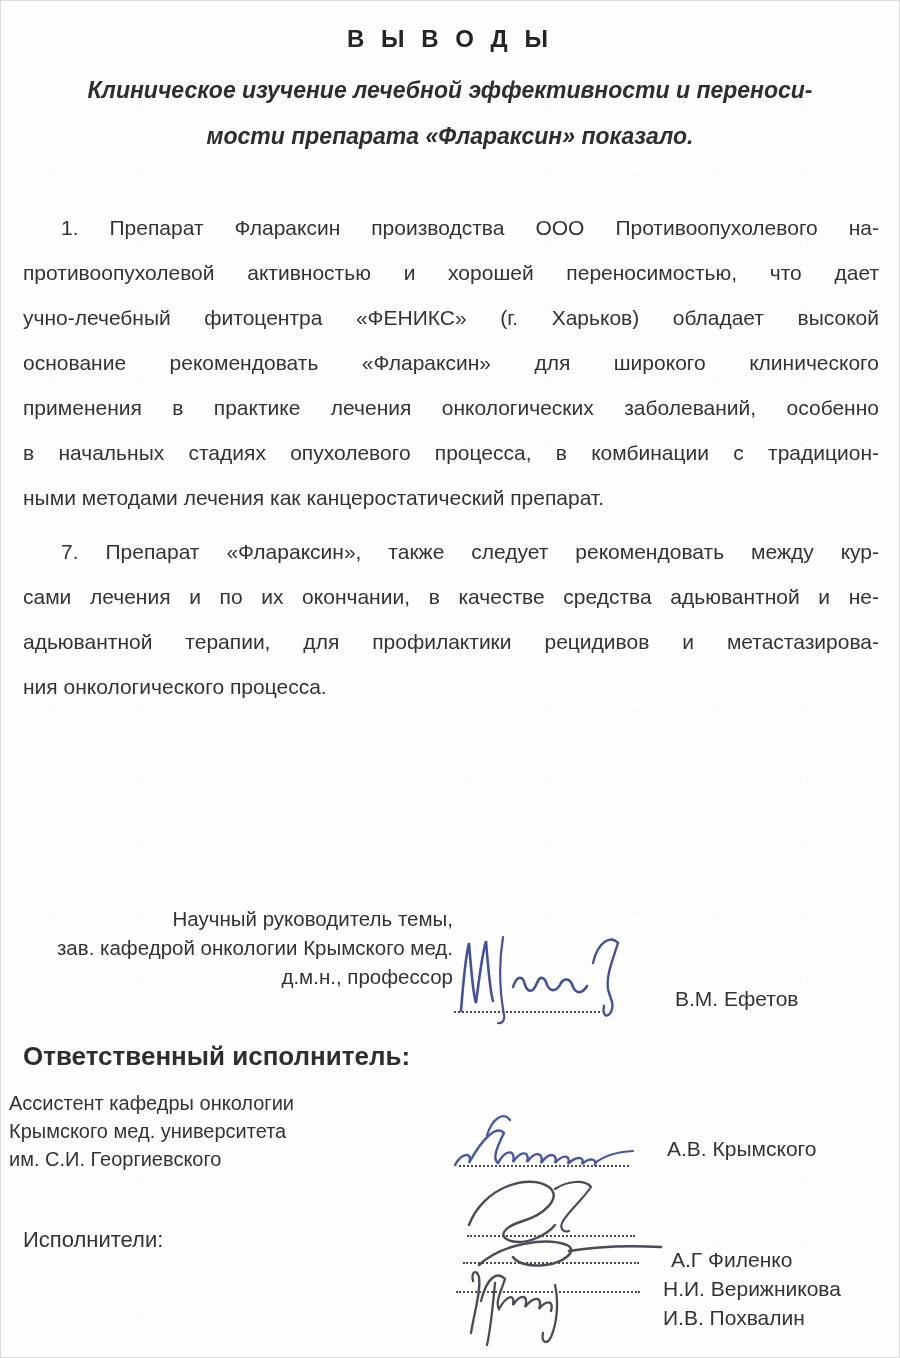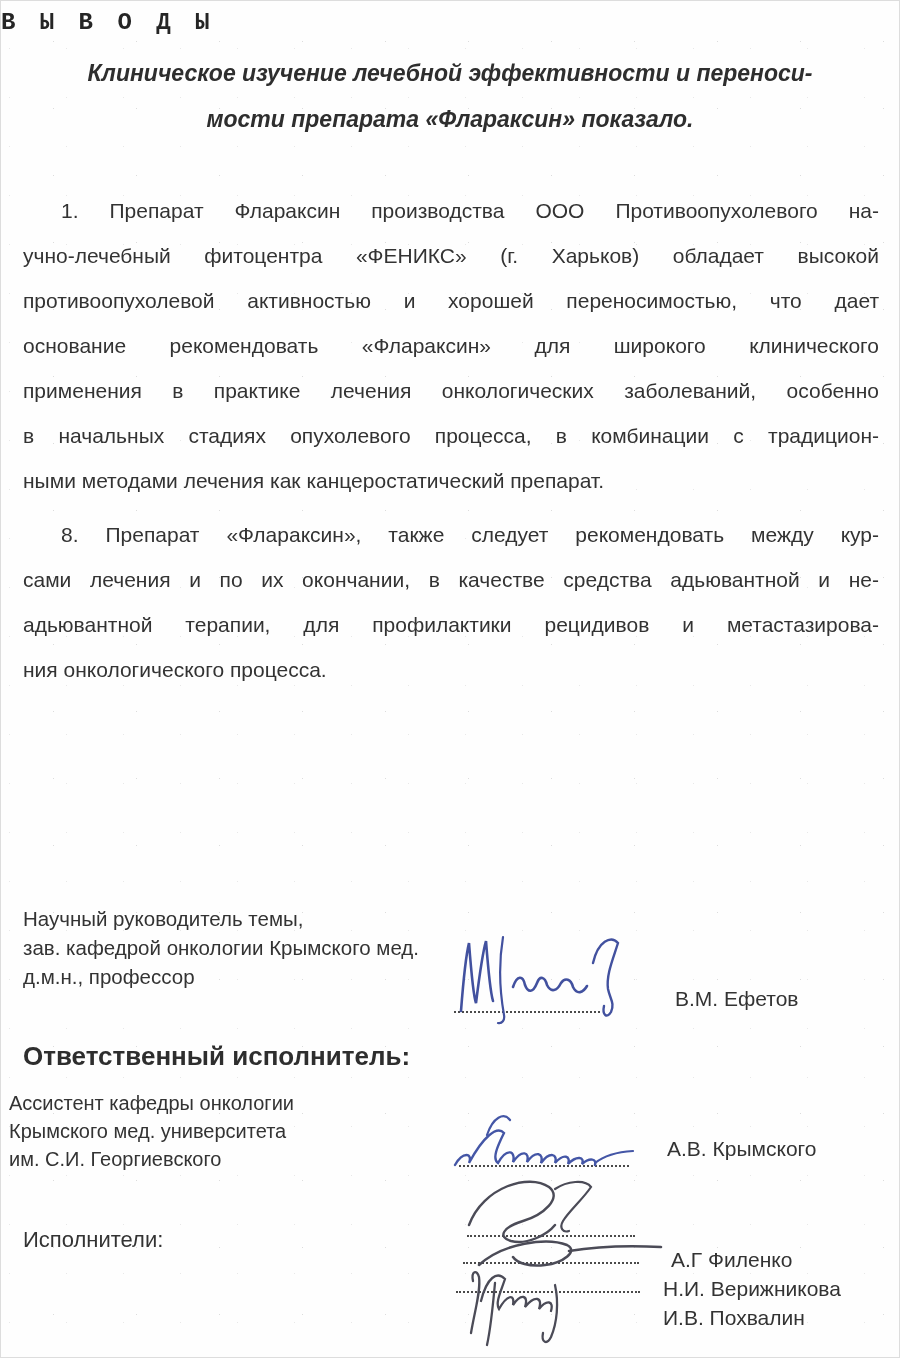--- a/index.html
+++ b/index.html
@@ -13,27 +13,26 @@
       radial-gradient(#e8e8e8 0.6px, transparent 0.8px);
     background-size:83px 67px, 57px 49px;
     background-position:11px 7px, 37px 23px;
     color:#3a3a3a;
     font-family:"Liberation Sans", sans-serif;
     overflow:hidden;
     border:1px solid #ddd;
     box-sizing:border-box;
   }
   .doc-title{
-    margin-top:8px;
-    text-align:left;
+    margin-top:24px;
+    text-align:center;
     font-size:24px;
     font-weight:bold;
     letter-spacing:5px;
     color:#252525;
-    font-family:Liberation Mono, monospace;
   }
   .doc-subtitle{
     margin-top:14px;
     text-align:center;
     font-size:23px;
     font-weight:bold;
     font-style:italic;
     line-height:46px;
     color:#2e2e2e;
   }
@@ -97,38 +96,38 @@
   <div class="doc-title">В Ы В О Д Ы</div>
 
   <div class="doc-subtitle">
     <div>Клиническое изучение лечебной эффективности и переноси-</div>
     <div>мости препарата «Флараксин» показало.</div>
   </div>
 
   <div class="body-text">
     <div class="para p1">
       <div class="jline first">1. Препарат Флараксин производства ООО Противоопухолевого на-</div>
+      <div class="jline">противоопухолевой активностью и хорошей переносимостью, что дает</div>
       <div class="jline">учно-лечебный фитоцентра «ФЕНИКС» (г. Харьков) обладает высокой</div>
-      <div class="jline">противоопухолевой активностью и хорошей переносимостью, что дает</div>
       <div class="jline">основание рекомендовать «Флараксин» для широкого клинического</div>
       <div class="jline">применения в практике лечения онкологических заболеваний, особенно</div>
       <div class="jline">в начальных стадиях опухолевого процесса, в комбинации с традицион-</div>
       <div class="jline last">ными методами лечения как канцеростатический препарат.</div>
     </div>
 
     <div class="para p2">
-      <div class="jline first">8. Препарат «Флараксин», также следует рекомендовать между кур-</div>
+      <div class="jline first">7. Препарат «Флараксин», также следует рекомендовать между кур-</div>
       <div class="jline">сами лечения и по их окончании, в качестве средства адьювантной и не-</div>
       <div class="jline">адьювантной терапии, для профилактики рецидивов и метастазирова-</div>
       <div class="jline last">ния онкологического процесса.</div>
     </div>
 
   </div>
 
-  <div class="abs role-block" style="left:22px; top:903px; width:430px;">
+  <div class="abs role-block" style="left:22px; top:903px; width:430px;text-align:right;">
     <div>Научный руководитель темы,</div>
     <div>зав. кафедрой онкологии Крымского мед.</div>
     <div>д.м.н., профессор</div>
   </div>
 
   <div class="abs dotted" style="left:453px; top:1010px; width:146px;"></div>
 
   <svg class="abs sig" style="left:452px; top:922px;" width="190" height="105" viewBox="0 0 190 105">
     <g fill="none" stroke="#42519f" stroke-width="2.6" stroke-linecap="round">
       <path d="M8,88 C10,62 13,32 16,20 C18,46 20,72 23,80 C26,56 30,28 33,18 C35,44 37,68 40,78"></path>

